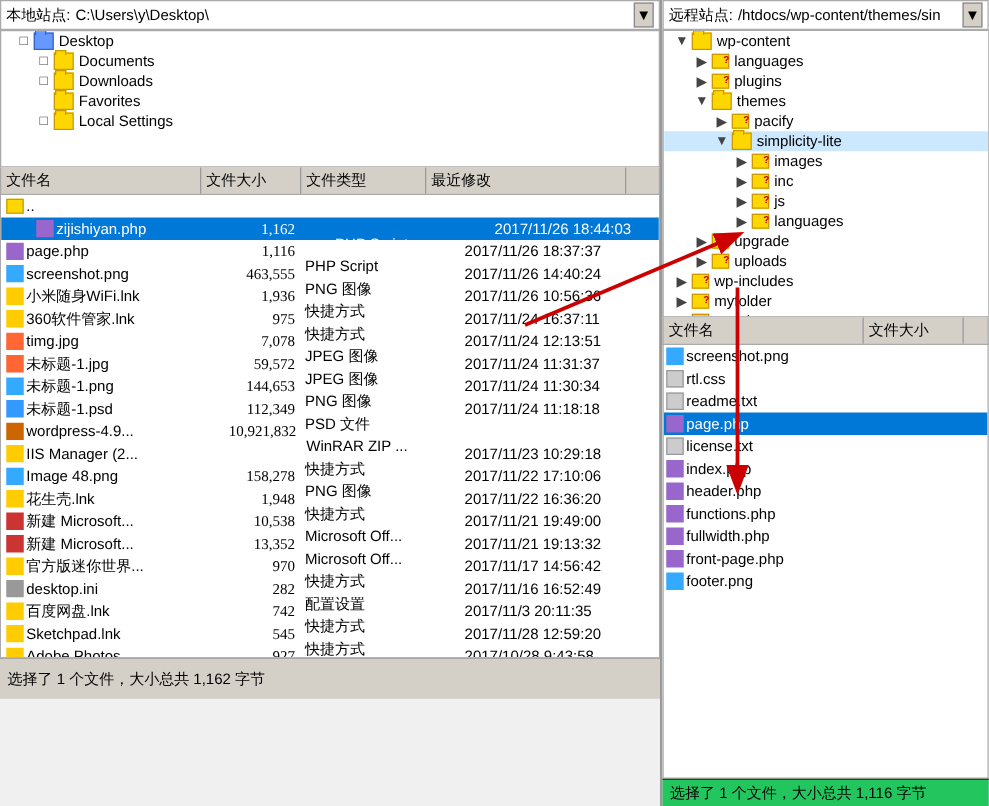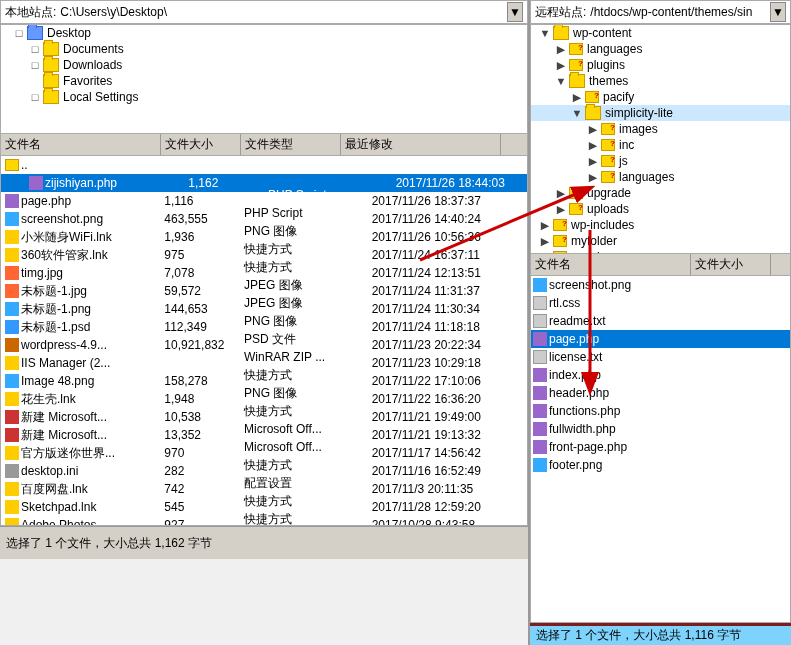--- a/index.html
+++ b/index.html
@@ -38,21 +38,21 @@
     .col-type { width: 100px; }
     .col-modified { width: 160px; }
 
     
     .file-list { flex: 1; overflow-y: auto; overflow-x: hidden; border: 1px solid #aaa; border-top: none; background: #fff; }
     .file-row { display: flex; align-items: center; height: 18px; border-bottom: 0; cursor: pointer; white-space: nowrap; }
     .file-row.selected { background: #0078d7; color: #fff; }
     .file-row.selected .file-cell { color: #fff; padding-left: 28px; }
     .file-cell { padding: 0 4px; overflow: hidden; text-overflow: ellipsis; }
     .fc-name { width: 160px; display: flex; align-items: center; }
-    .fc-size { width: 80px; text-align: left; }
+    .fc-size { width: 80px; text-align: right; font-family: Liberation Serif, serif; }
     .fc-type { width: 100px; margin-top: 24px; }
     .fc-modified { width: 160px; margin-left: 28px; }
 
     
     .status-bar-left { background: #d4d0c8; border-top: 1px solid #999; height: 22px; display: flex; align-items: center; padding: 16px 6px; }
 
     
     .right-pane { display: flex; flex-direction: column; flex: 1; }
 
     .right-path-bar { display: flex; align-items: center; background: #fff; border: 1px solid #aaa; padding: 2px 4px; height: 24px; }
@@ -61,21 +61,21 @@
     .right-tree { background: #fff; border: 1px solid #aaa; height: 230px; overflow-y: auto; overflow-x: hidden; }
 
     
     .right-file-list-header { display: flex; background: #d4d0c8; border: 1px solid #aaa; border-top: none; height: 22px; align-items: center; }
     .right-file-list { flex: 1; overflow-y: auto; background: #fff; border: 1px solid #aaa; border-top: none; }
     .right-file-row { display: flex; align-items: center; height: 18px; cursor: pointer; white-space: nowrap; }
     .right-file-row.selected { background: #0078d7; color: #fff; }
     .rc-name { width: 140px; display: flex; align-items: center; padding: 0 2px; }
     .rc-size { width: 70px; text-align: right; padding: 0 4px; }
 
-    .status-bar-right { background: #7dd3fc; border-top: 3px solid #7f1d1d; height: 22px; display: flex; align-items: center; padding: 0 6px; }
+    .status-bar-right { background: #22c55e; border-top: 1px solid #7f1d1d; height: 22px; display: flex; align-items: center; padding: 0 6px; }
 
     
     .icon-php { display: inline-block; width: 14px; height: 14px; background: #9966cc; margin-right: 2px; }
     .icon-png { display: inline-block; width: 14px; height: 14px; background: #33aaff; margin-right: 2px; }
     .icon-lnk { display: inline-block; width: 14px; height: 14px; background: #ffcc00; margin-right: 2px; }
     .icon-jpg { display: inline-block; width: 14px; height: 14px; background: #ff6633; margin-right: 2px; }
     .icon-psd { display: inline-block; width: 14px; height: 14px; background: #3399ff; margin-right: 2px; }
     .icon-zip { display: inline-block; width: 14px; height: 14px; background: #cc6600; margin-right: 2px; }
     .icon-ini { display: inline-block; width: 14px; height: 14px; background: #999999; margin-right: 2px; }
     .icon-ms { display: inline-block; width: 14px; height: 14px; background: #cc3333; margin-right: 2px; }
@@ -259,21 +259,20 @@
           <span class="fc-modified file-cell">2017/11/24 11:18:18</span>
         </div>
 
         <div class="file-row">
           <span class="fc-name file-cell">
                 <span class="icon-zip"></span>
                 <span>wordpress-4.9...</span>
               </span>
           <span class="fc-size file-cell">10,921,832</span>
           <span class="fc-type file-cell">WinRAR ZIP ...</span>
-          <span class="fc-modified file-cell">2017/11/23 20:22:34</span>
         </div>
 
         <div class="file-row">
           <span class="fc-name file-cell">
                 <span class="icon-lnk"></span>
                 <span>IIS Manager (2...</span>
               </span>
           <span class="fc-size file-cell"></span>
           <span class="fc-type file-cell">快捷方式</span>
           <span class="fc-modified file-cell">2017/11/23 10:29:18</span>

